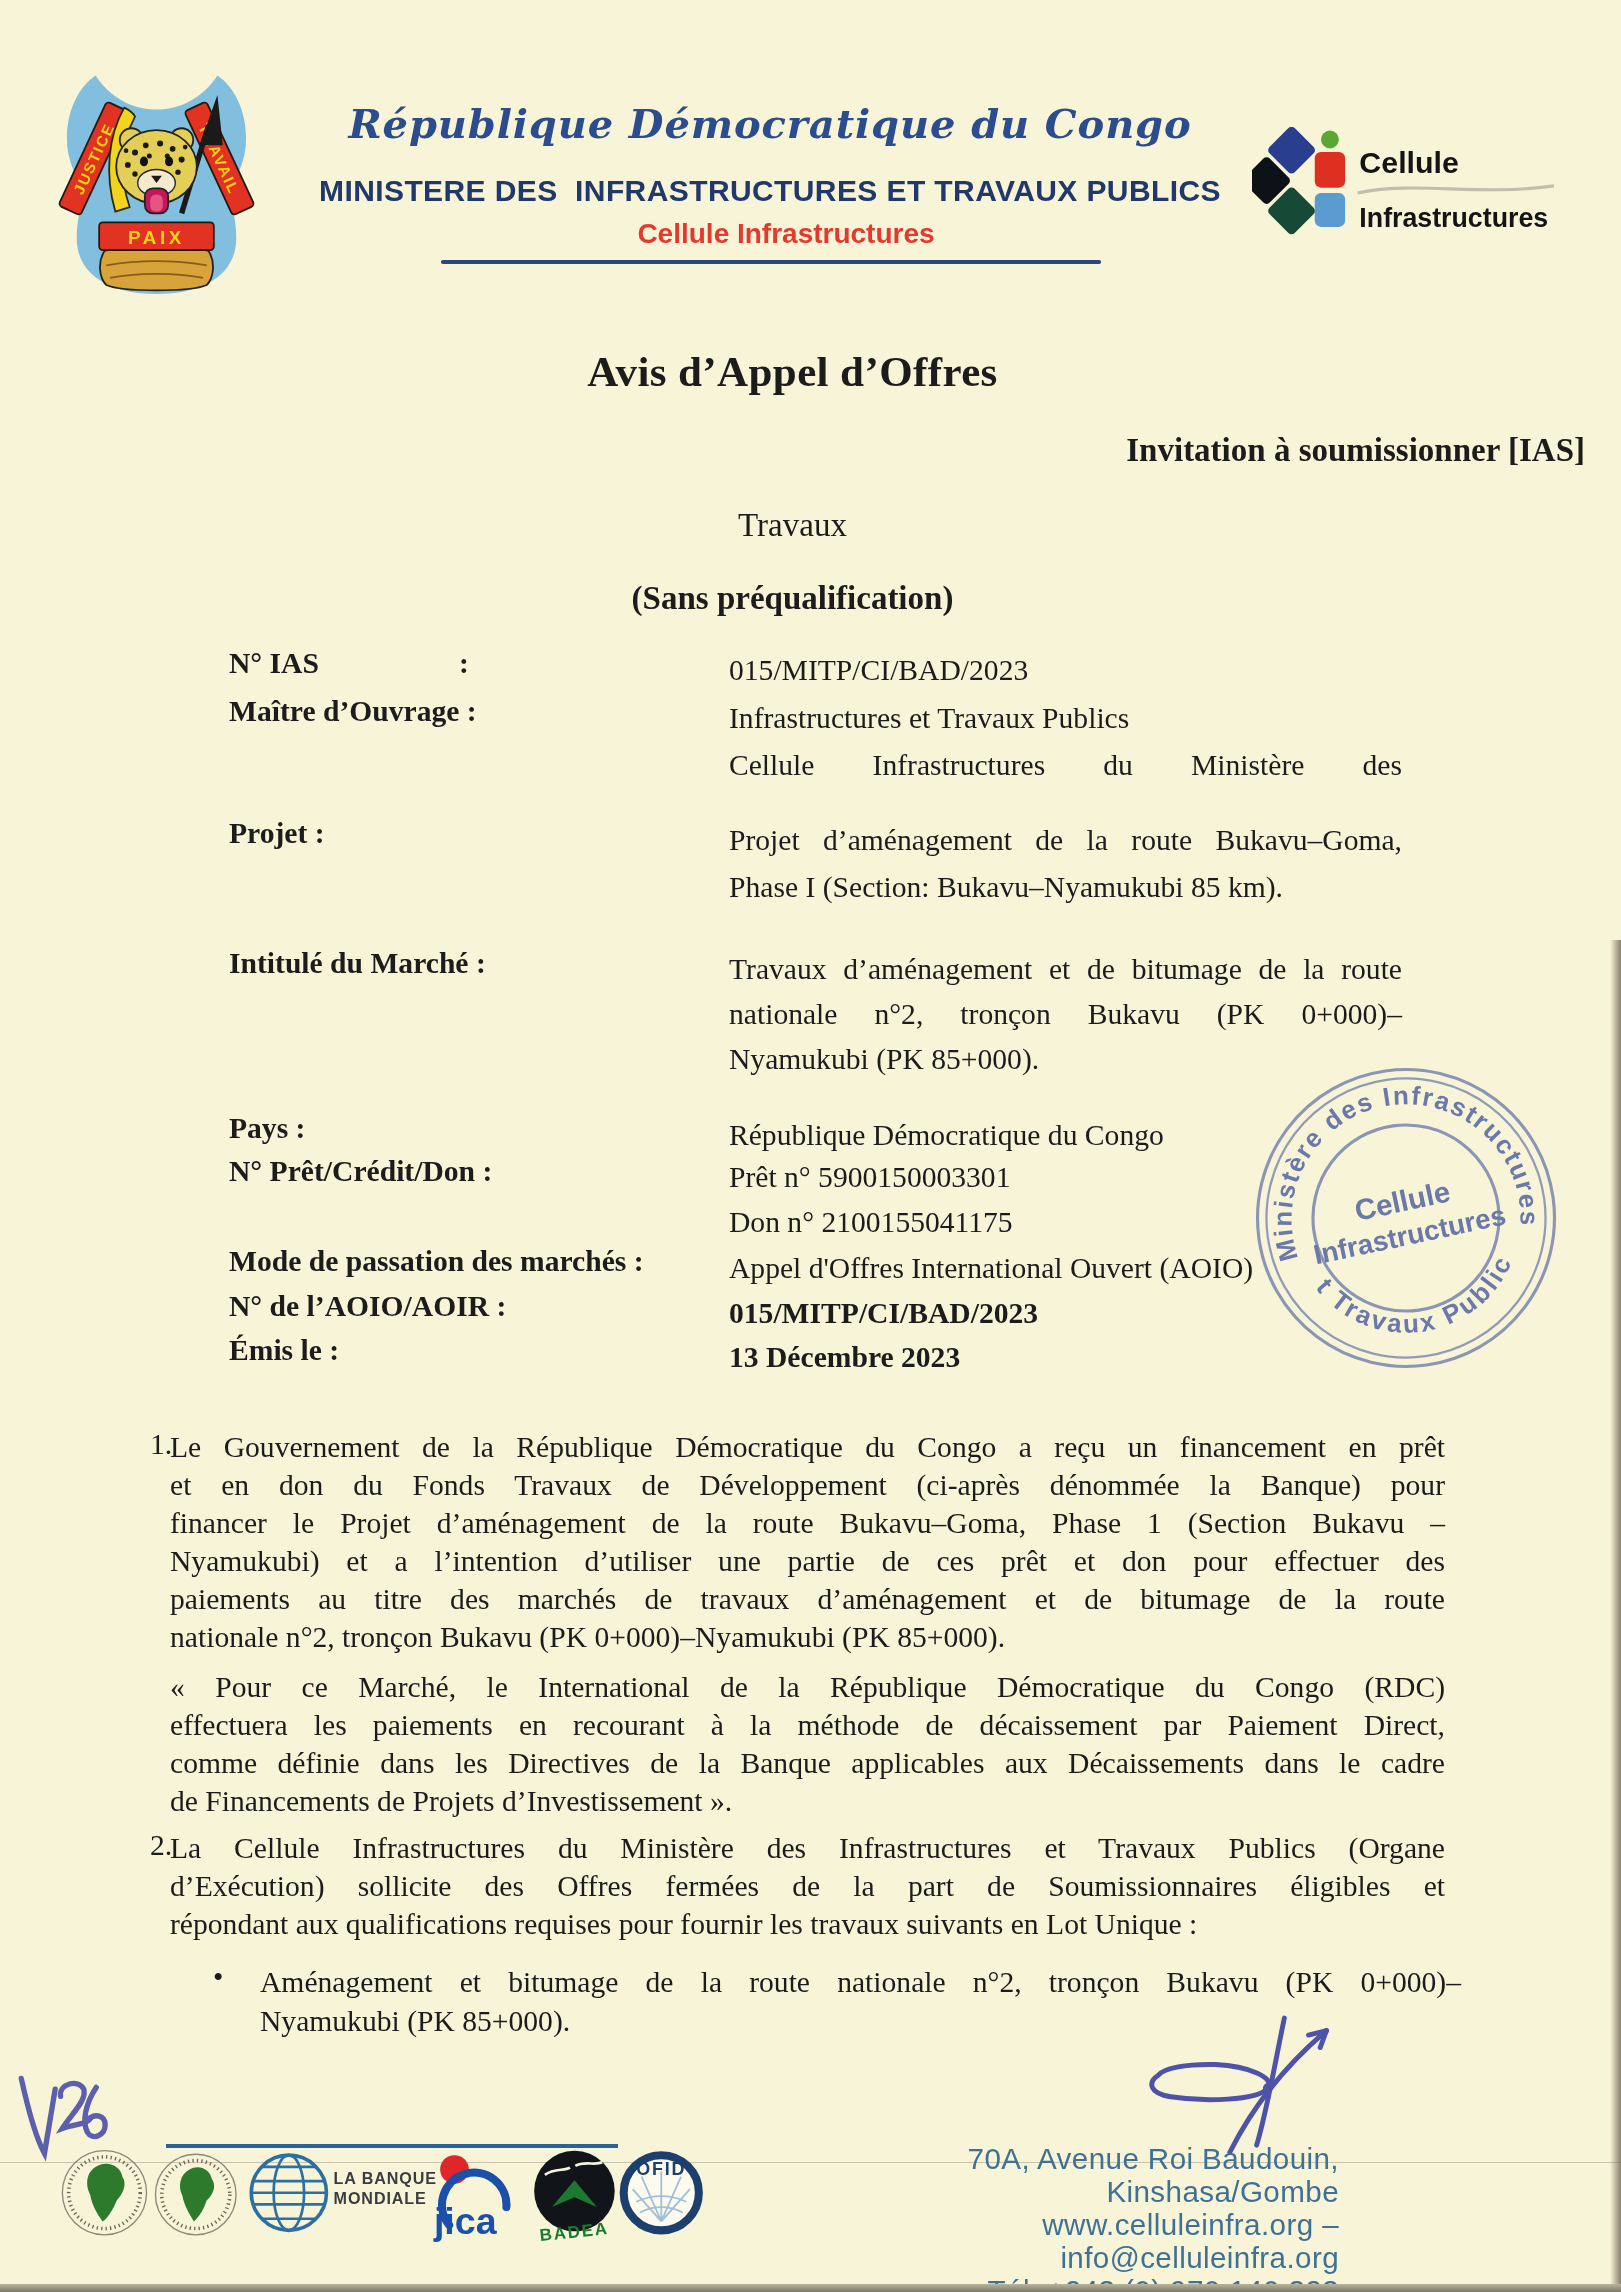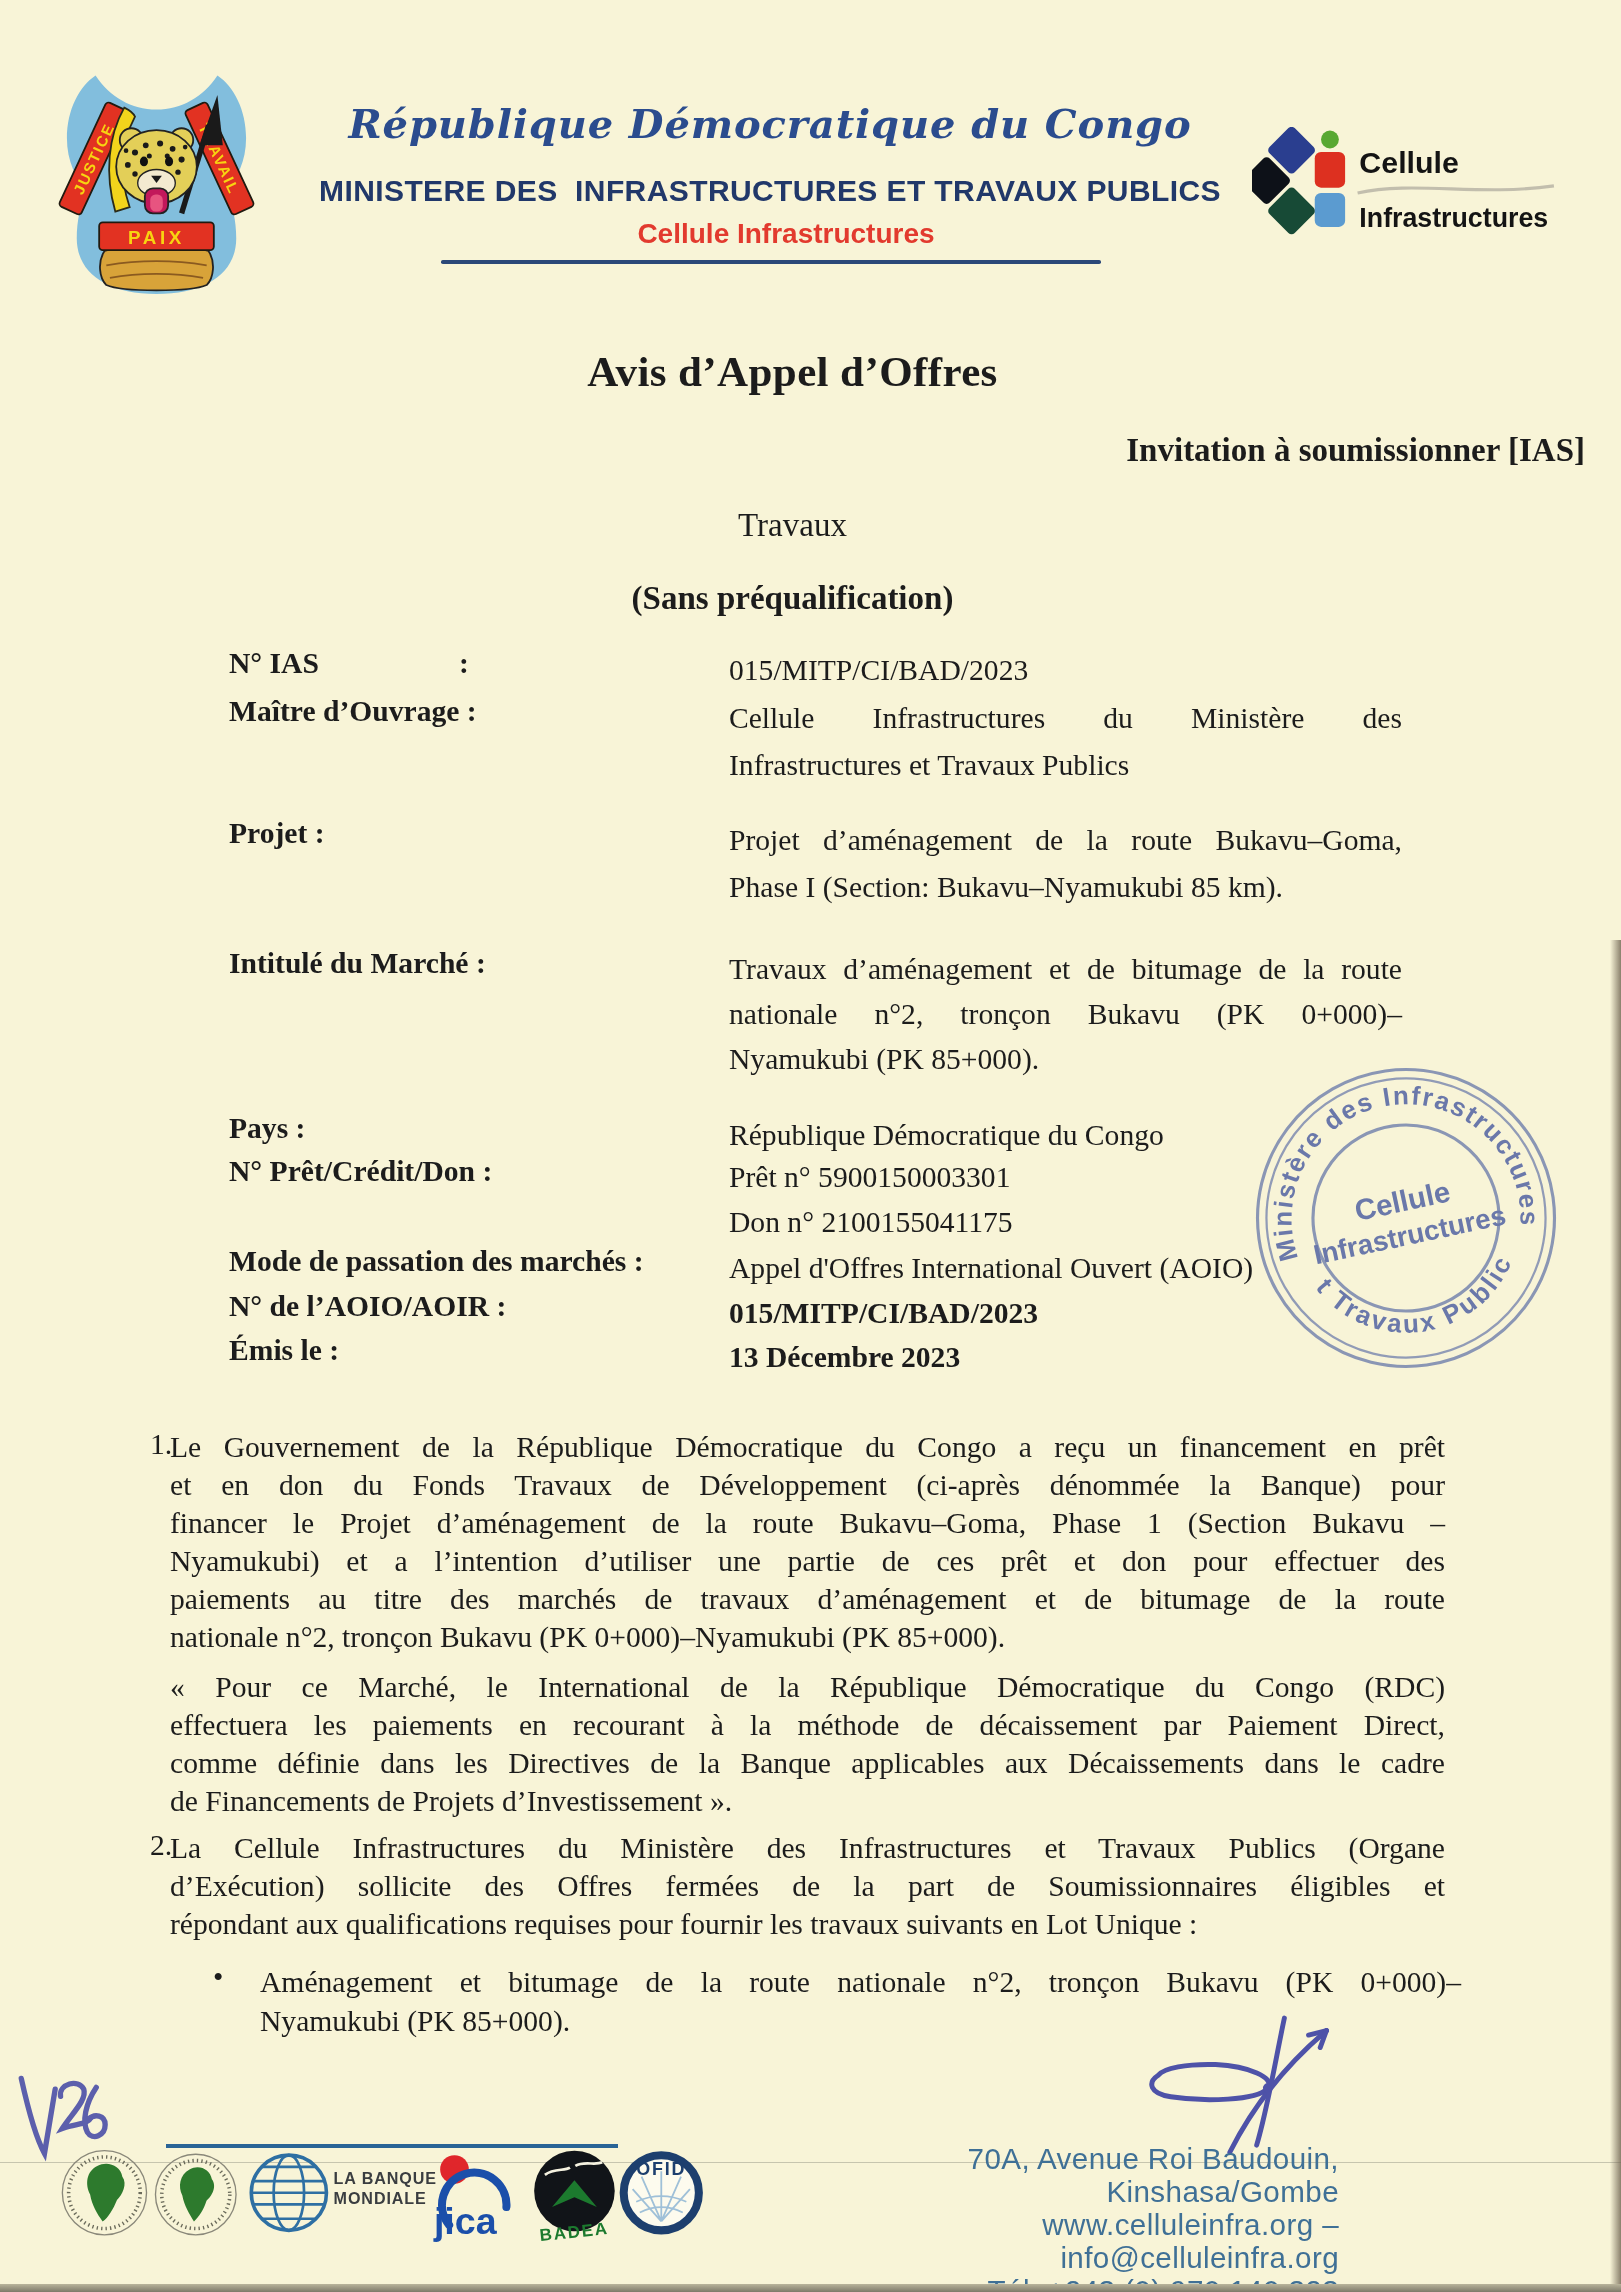--- a/index.html
+++ b/index.html
@@ -153,22 +153,22 @@
   <div class="row" style="top:647px;">
     <span class="lbl">N° IAS</span>
     <span class="sep">:</span>
     <div class="val">
         <div class="jl last">015/MITP/CI/BAD/2023</div>
       </div>
   </div>
   <div class="row" style="top:695px;">
     <span class="lbl">Maître d’Ouvrage :</span>
     <div class="val">
+        <div class="jl last">Infrastructures et Travaux Publics</div>
         <div class="jl">Cellule Infrastructures du Ministère des</div>
-        <div class="jl last">Infrastructures et Travaux Publics</div>
       </div>
   </div>
   <div class="row" style="top:817px;">
     <span class="lbl">Projet :</span>
     <div class="val">
         <div class="jl">Projet d’aménagement de la route Bukavu–Goma,</div>
         <div class="jl last">Phase I (Section: Bukavu–Nyamukubi 85 km).</div>
       </div>
   </div>
   <div class="row" style="top:947px;">

